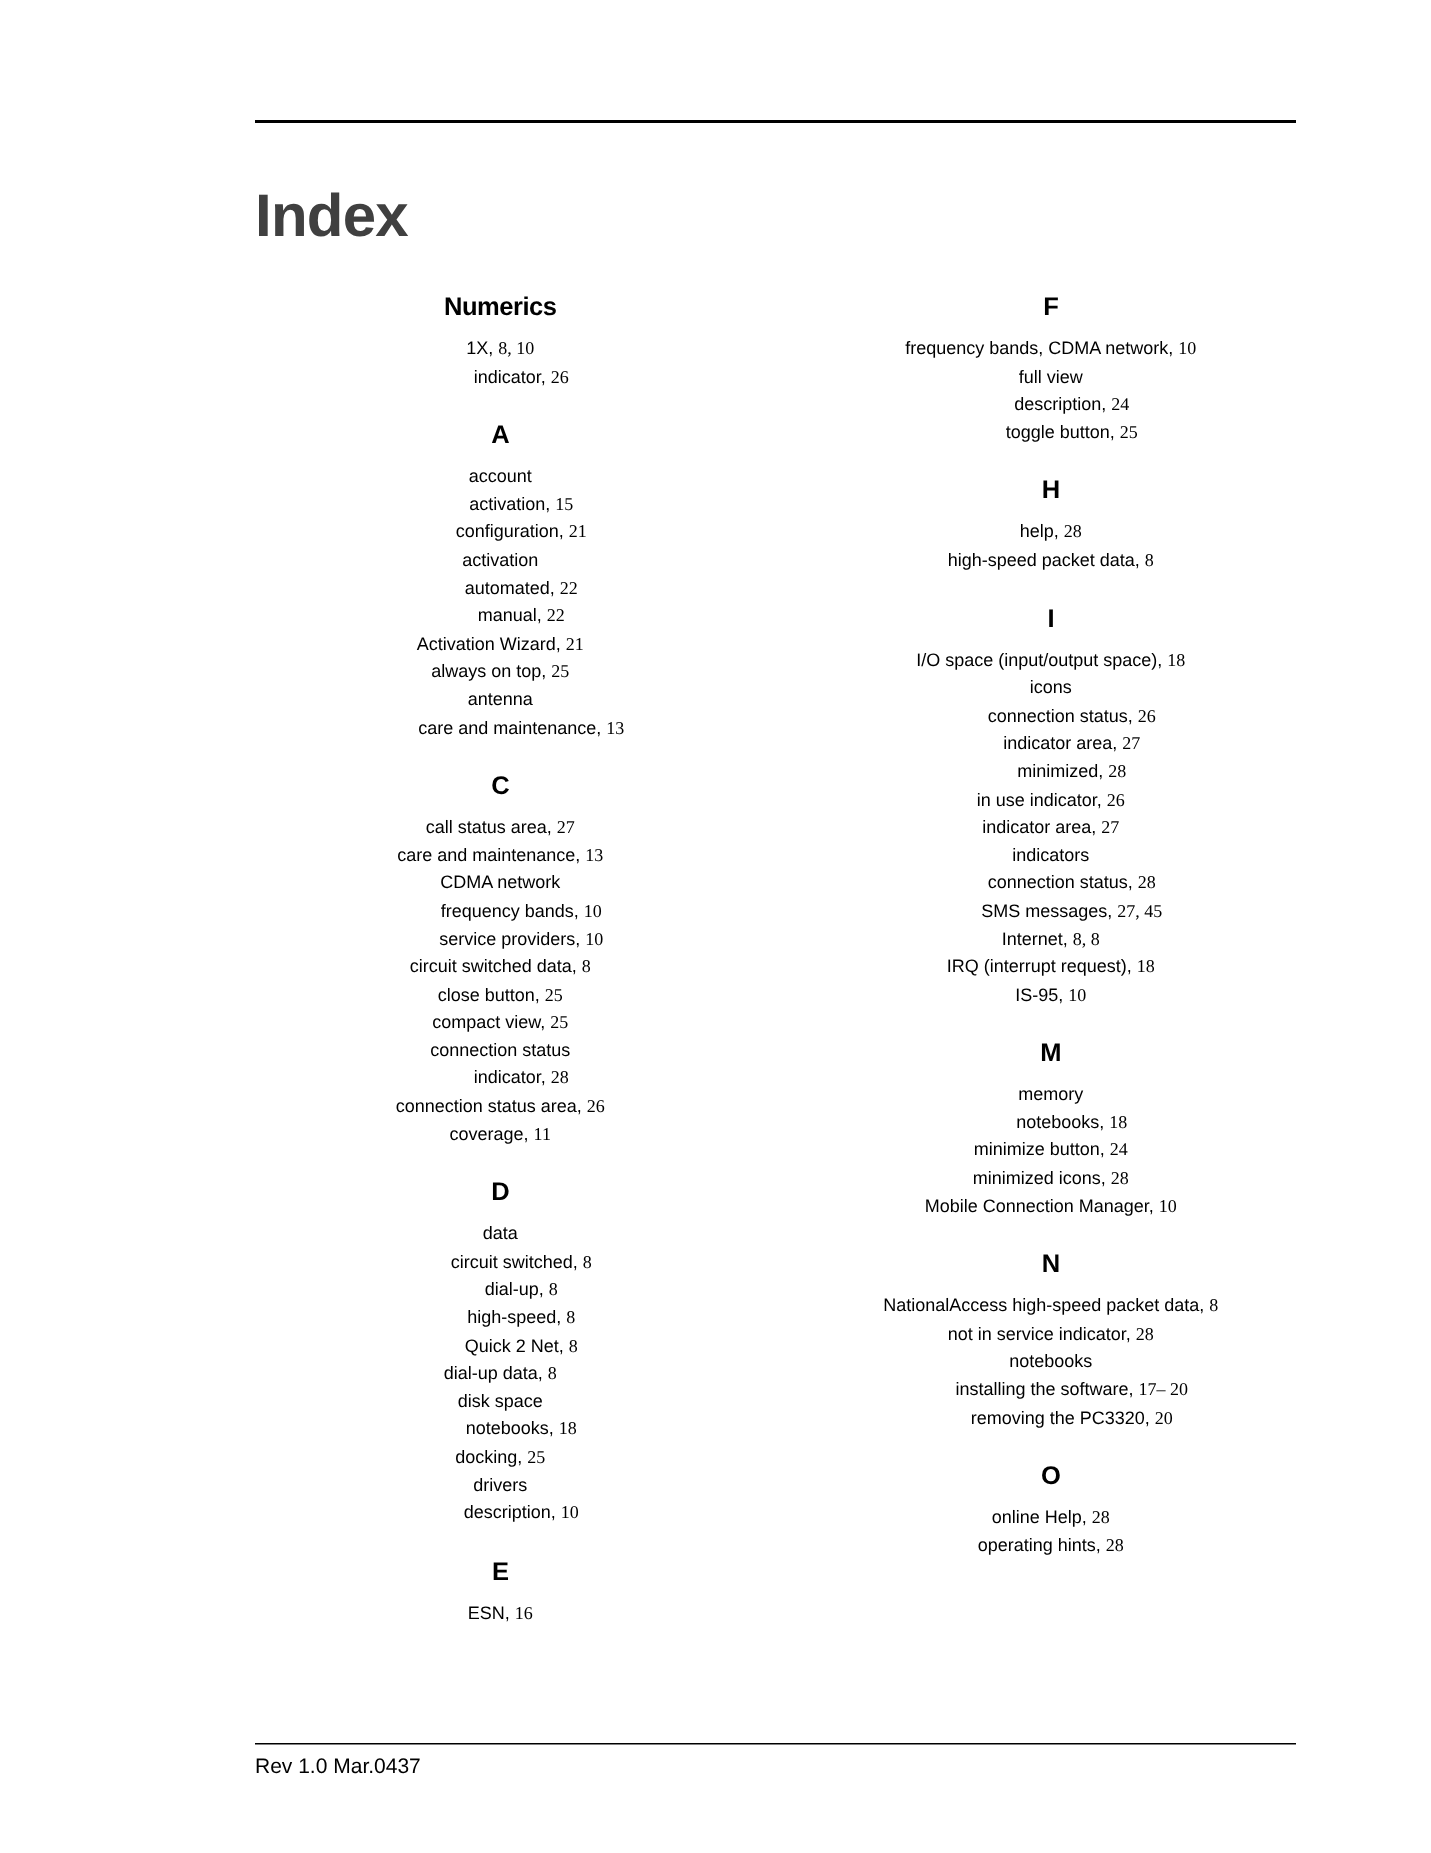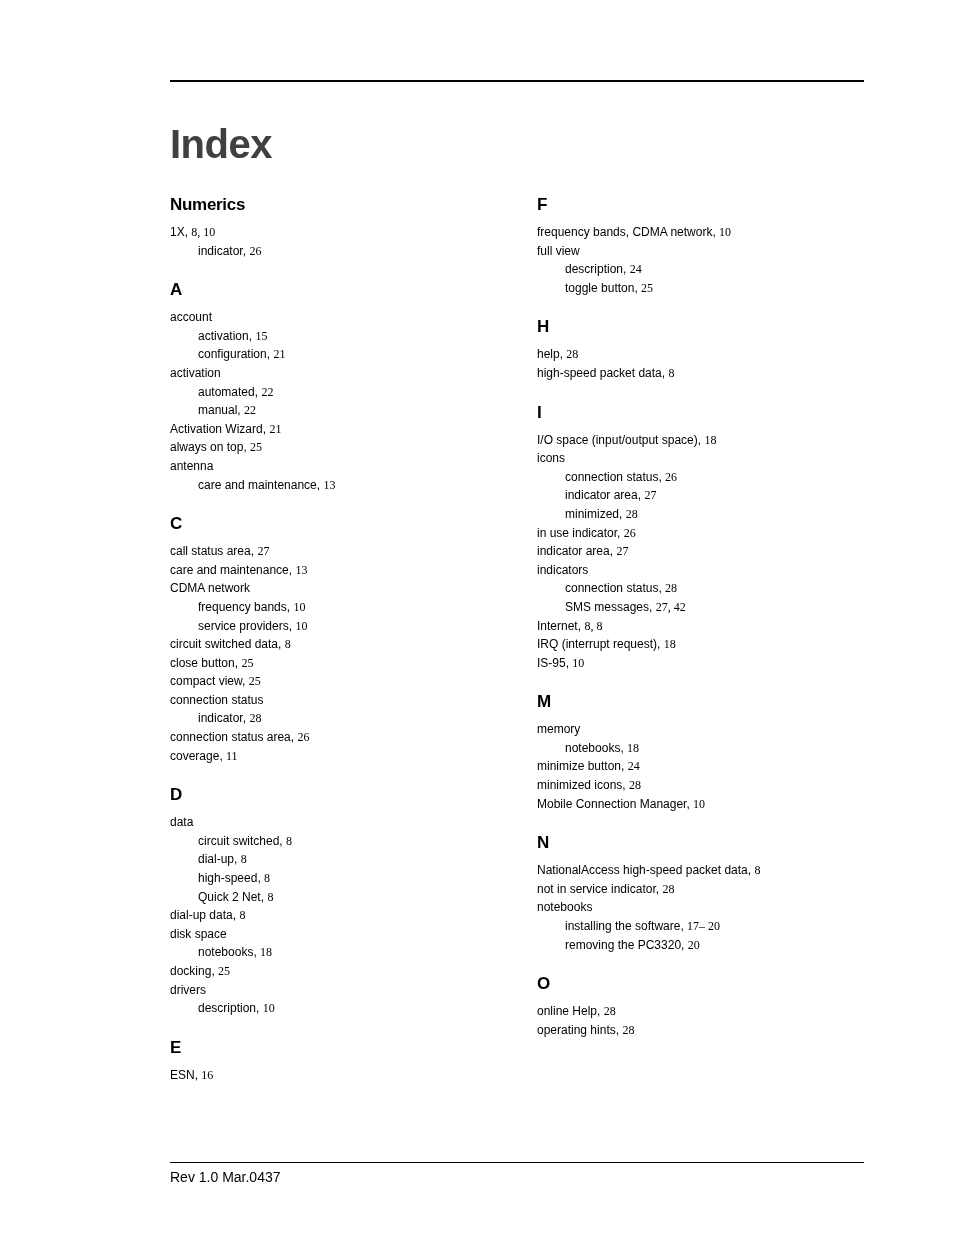--- a/index.html
+++ b/index.html
@@ -27,20 +27,21 @@
     margin: 0 0 28px 0;
     letter-spacing: -0.5px;
   }
   .columns {
     display: flex;
     gap: 40px;
   }
   .col {
     flex: 1;
     min-width: 0;
+    text-align: center;
   }
   .section-head {
     font-size: 17px;
     font-weight: 900;
     margin: 20px 0 8px 0;
     letter-spacing: -0.3px;
   }
   .section-head.first {
     margin-top: 0;
   }
@@ -134,21 +135,21 @@
         <div class="section-head">I</div>
         <div class="entry"><span>I/O space (input/output space)</span><span>,  </span><span class="pg">18</span></div>
         <div class="entry"><span>icons</span></div>
         <div class="entry sub"><span>connection status</span><span>,  </span><span class="pg">26</span></div>
         <div class="entry sub"><span>indicator area</span><span>,  </span><span class="pg">27</span></div>
         <div class="entry sub"><span>minimized</span><span>,  </span><span class="pg">28</span></div>
         <div class="entry"><span>in use indicator</span><span>,  </span><span class="pg">26</span></div>
         <div class="entry"><span>indicator area</span><span>,  </span><span class="pg">27</span></div>
         <div class="entry"><span>indicators</span></div>
         <div class="entry sub"><span>connection status</span><span>,  </span><span class="pg">28</span></div>
-        <div class="entry sub"><span>SMS messages</span><span>,  </span><span class="pg">27,  42</span></div>
+        <div class="entry sub"><span>SMS messages</span><span>,  </span><span class="pg">27,  45</span></div>
         <div class="entry"><span>Internet</span><span>,  </span><span class="pg">8,  8</span></div>
         <div class="entry"><span>IRQ (interrupt request)</span><span>,  </span><span class="pg">18</span></div>
         <div class="entry"><span>IS-95</span><span>,  </span><span class="pg">10</span></div>
         <div class="section-head">M</div>
         <div class="entry"><span>memory</span></div>
         <div class="entry sub"><span>notebooks</span><span>,  </span><span class="pg">18</span></div>
         <div class="entry"><span>minimize button</span><span>,  </span><span class="pg">24</span></div>
         <div class="entry"><span>minimized icons</span><span>,  </span><span class="pg">28</span></div>
         <div class="entry"><span>Mobile Connection Manager</span><span>,  </span><span class="pg">10</span></div>
         <div class="section-head">N</div>

